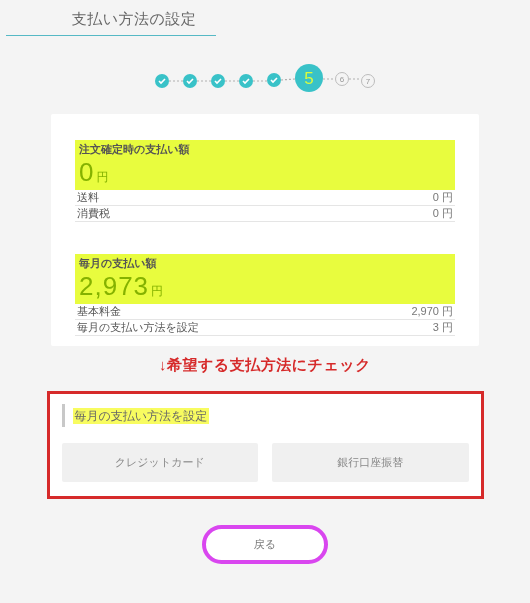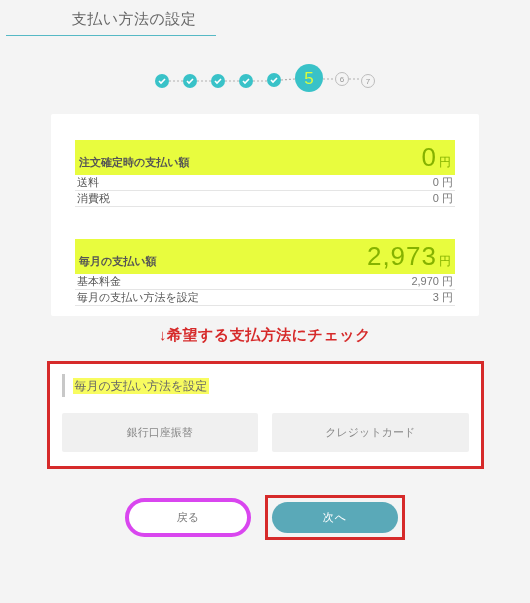--- a/index.html
+++ b/index.html
@@ -39,20 +39,21 @@
     align-items: baseline;
     justify-content: space-between;
     border-bottom: 1px solid #e5e5e5;
     padding: 0 2px;
   }
   .sum-row.hl {
     background: #e8fc3e;
     border-bottom: none;
     padding: 2px 4px 2px 4px;
     margin-top: 4px;
+    flex-direction: column;
   }
   .sum-row.hl + .sub,
   .sub { font-size: 11px; color: #777; }
   .sum-label { font-size: 11px; color: #555; font-weight: 600; }
   .sub .sum-label { font-weight: 400; }
   .sum-val { font-size: 11px; color: #777; }
   .hl .sum-label { font-size: 11px; font-weight: 600; }
   .hl .big {
     font-size: 26px;
     color: #85b200;
@@ -207,26 +208,23 @@
 
 </div>
 
 <div class="annot">↓希望する支払方法にチェック</div>
 
 <div class="redbox">
   <div class="section-head">
     <span>毎月の支払い方法を設定</span>
   </div>
   <div class="opts">
+    <button class="opt">クレジットカード</button>
     <button class="opt">銀行口座振替</button>
-    <button class="opt">クレジットカード</button>
   </div>
 </div>
 
 <div class="actions">
   <button class="btn-back">戻る</button>
-  <span class="next-wrap">
-    <button class="btn-next">次へ</button>
-  </span>
 </div>
 
 
 
 
 </body></html>

